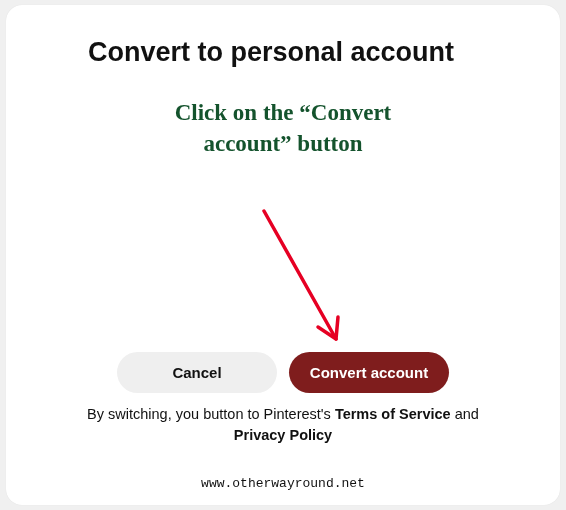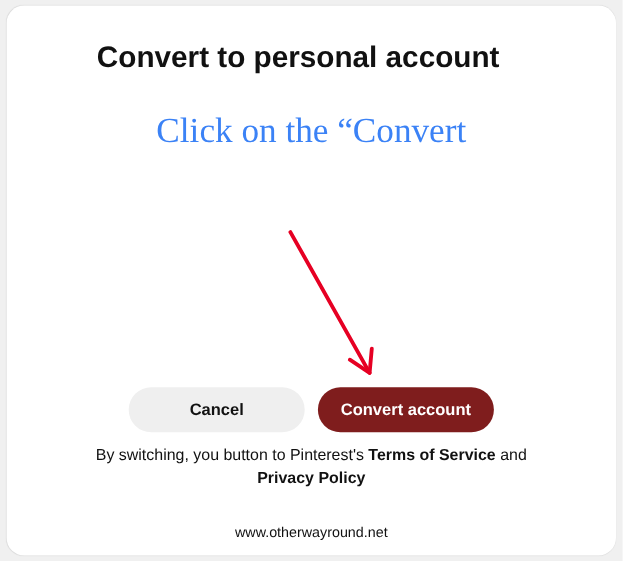--- a/index.html
+++ b/index.html
@@ -35,23 +35,23 @@
     }
     .annotation-wrap {
       position: absolute;
       top: 92px;
       left: 0;
       width: 100%;
       text-align: center;
     }
     .annotation {
       font-family: "Comic Sans MS", "Marker Felt", cursive;
-      font-size: 32px;
-      color: #3b82f6;
-      font-weight: 400;
+      font-size: 23px;
+      color: #14532d;
+      font-weight: 700;
       line-height: 1.35;
       padding: 0 30px;
     }
     .arrow-svg {
       position: absolute;
       top: 194px;
       left: 230px;
       width: 130px;
       height: 160px;
       pointer-events: none;
@@ -96,34 +96,35 @@
     }
     .disclaimer .bold {
       font-weight: 700;
     }
     .attribution {
       position: absolute;
       bottom: 14px;
       left: 0;
       width: 100%;
       text-align: center;
-      font-family: Liberation Sans, sans-serif;
+      font-family: Liberation Mono, monospace;
       font-size: 13px;
       color: #111111;
     }
   </style>
 </head>
 <body>
 
 <div class="card">
   <h1 class="title">Convert to personal account</h1>
 
   <div class="annotation-wrap">
     <div class="annotation">
       <span>Click on the “Convert</span><br>
+      <span>account” button</span>
     </div>
   </div>
 
   <svg class="arrow-svg" viewBox="0 0 130 160">
     <path d="M 28 12 L 100 140" stroke="#e60023" stroke-width="3.5" fill="none" stroke-linecap="round"></path>
     <path d="M 100 140 L 82 128 M 100 140 L 102 118" stroke="#e60023" stroke-width="3.5" fill="none" stroke-linecap="round"></path>
   </svg>
 
   <div class="button-row">
     <button class="btn btn-cancel">Cancel</button>

